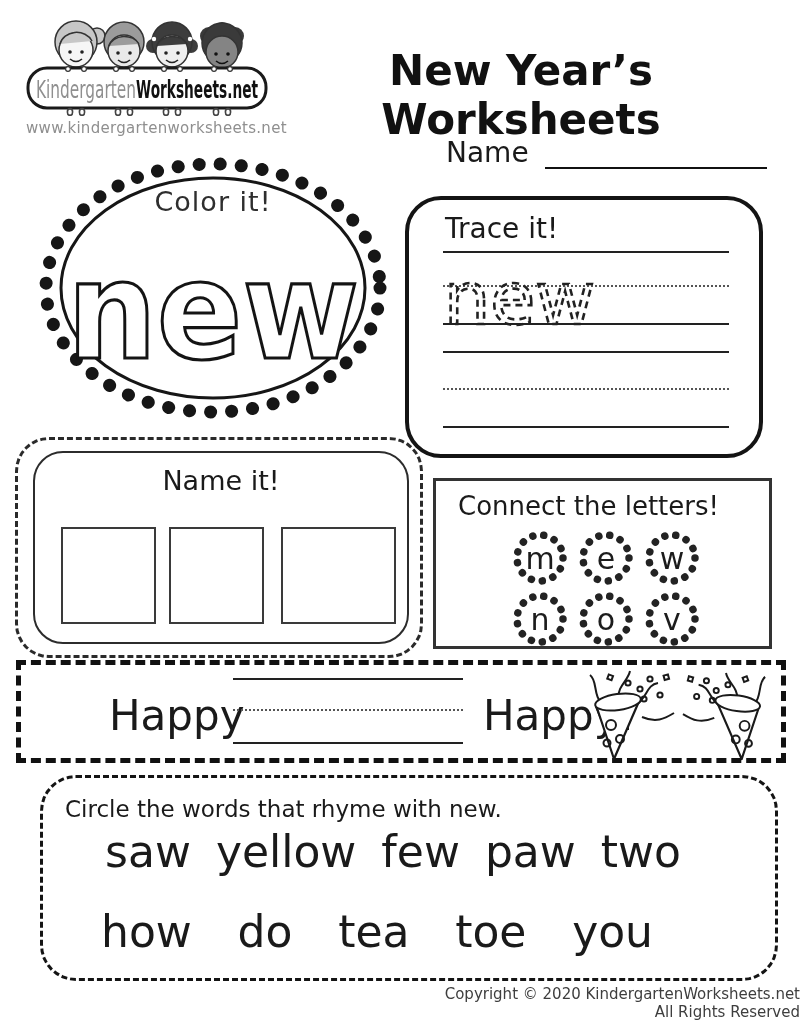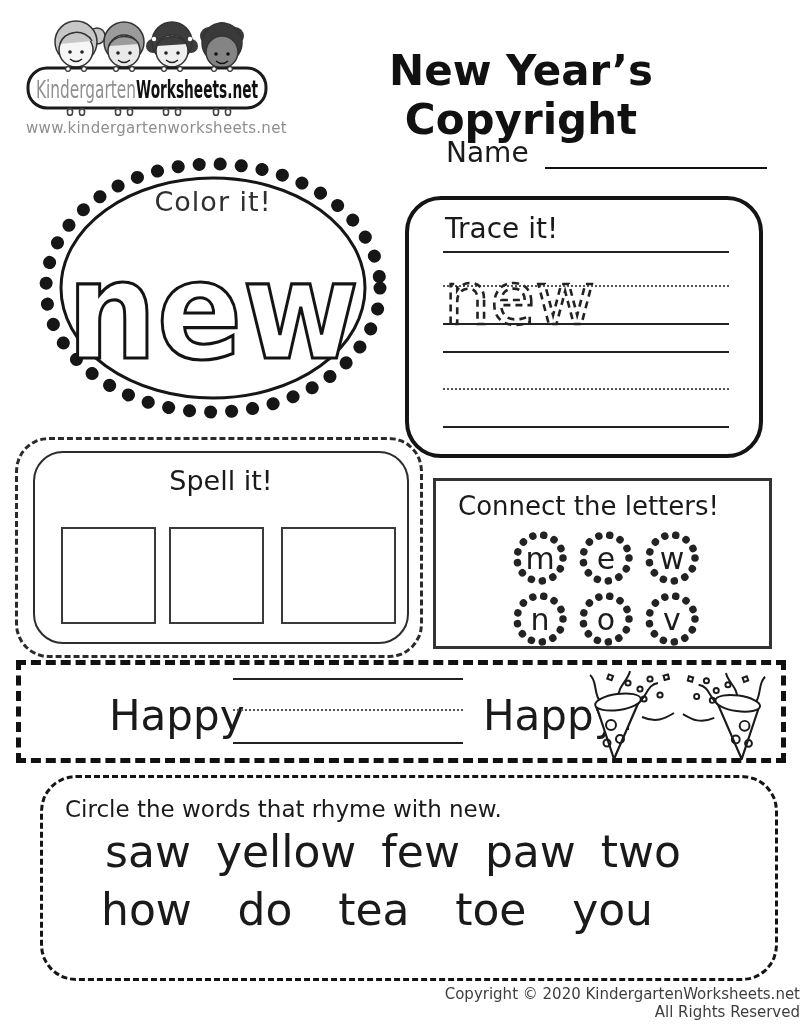--- a/index.html
+++ b/index.html
@@ -43,21 +43,21 @@
   .happy-word { font-size:42px; }
   .hline { left:212px; width:230px; }
 
   
   .rhyme-box { left:40px; top:775px; width:738px; height:206px;
                border:3.5px dashed #141414; border-radius:36px; }
   .rhyme-prompt { left:22px; top:12px; font-size:23px;margin-top:6px; }
   .rhyme-row { left:0; right:0; display:flex; justify-content:space-between;
                font-size:44px; line-height:1;text-align:right; }
   .rhyme-row-1 { top:52px; padding:0 94px 0 62px; }
-  .rhyme-row-2 { top:110px; padding:0 122px 0 58px; }
+  .rhyme-row-2 { top:132px; padding:0 122px 0 58px; }
 
   
   .footer-line { left:0; width:100%; text-align:right; font-size:15px; color:#3e3e3e; }
 </style>
 </head>
 <body>
 
 <div class="page">
 
   <svg class="abs" style="left:26px; top:12px;" width="244" height="104" viewBox="0 0 244 104">
@@ -123,21 +123,21 @@
         <ellipse cx="104" cy="100" rx="2.6" ry="3.4"></ellipse>
       <ellipse cx="140" cy="100" rx="2.6" ry="3.4"></ellipse>
         <ellipse cx="152" cy="100" rx="2.6" ry="3.4"></ellipse>
       <ellipse cx="190" cy="100" rx="2.6" ry="3.4"></ellipse>
         <ellipse cx="202" cy="100" rx="2.6" ry="3.4"></ellipse>
     </g>
     <text x="10" y="86" font-size="25"><tspan fill="#8f8f8f" textLength="100" lengthAdjust="spacingAndGlyphs">Kindergarten</tspan><tspan fill="#111" font-weight="bold" textLength="122" lengthAdjust="spacingAndGlyphs">Worksheets.net</tspan></text>
   </svg>
   <div class="abs url-text">www.kindergartenworksheets.net</div>
 
-  <h1 class="abs page-title">New Year’s Copyright</h1>
+  <h1 class="abs page-title">New Year’s Worksheets</h1>
 
   <div class="abs name-row">
     <span>Name</span>
     <div class="name-line"></div>
   </div>
 
   <svg class="abs" style="left:34px; top:154px;" width="358" height="268" viewBox="0 0 358 268">
     <ellipse cx="179" cy="134" rx="167" ry="124" fill="none" stroke="#161616" stroke-width="13" stroke-linecap="round" stroke-dasharray="0.1 21"></ellipse>
     <ellipse cx="179" cy="134" rx="152" ry="110" fill="#fff" stroke="#161616" stroke-width="3"></ellipse>
     <text x="179" y="57" text-anchor="middle" font-size="27" fill="#2e2e2e" letter-spacing="1">Color it!</text>
@@ -152,21 +152,21 @@
     <div class="abs wline solid" style="top:151px;"></div>
     <div class="abs wline dotted" style="top:188px;"></div>
     <div class="abs wline solid" style="top:226px;"></div>
     <svg class="abs" style="left:30px; top:55px;" width="300" height="110" viewBox="0 0 300 110">
       <text x="5" y="69" font-size="73" fill="none" stroke="#222" stroke-width="2.6" stroke-dasharray="7 5">new</text>
     </svg>
   </div>
 
   <div class="abs spell-outer"></div>
   <div class="abs spell-inner">
-    <div class="abs spell-label">Spell it!</div>
+    <div class="abs spell-label">Name it!</div>
     <div class="abs spell-boxes" style="gap:12px;">
       <div class="spell-cell" style="width:95px;"></div>
       <div class="spell-cell" style="width:95px; margin-left:1px;"></div>
       <div class="spell-cell" style="width:115px; margin-left:5px;"></div>
     </div>
   </div>
 
   <div class="abs connect-box">
     <div class="abs connect-label">Connect the letters!</div>
     <svg class="abs" style="left:75px;  top:48px;" width="58" height="58" viewBox="0 0 58 58">

